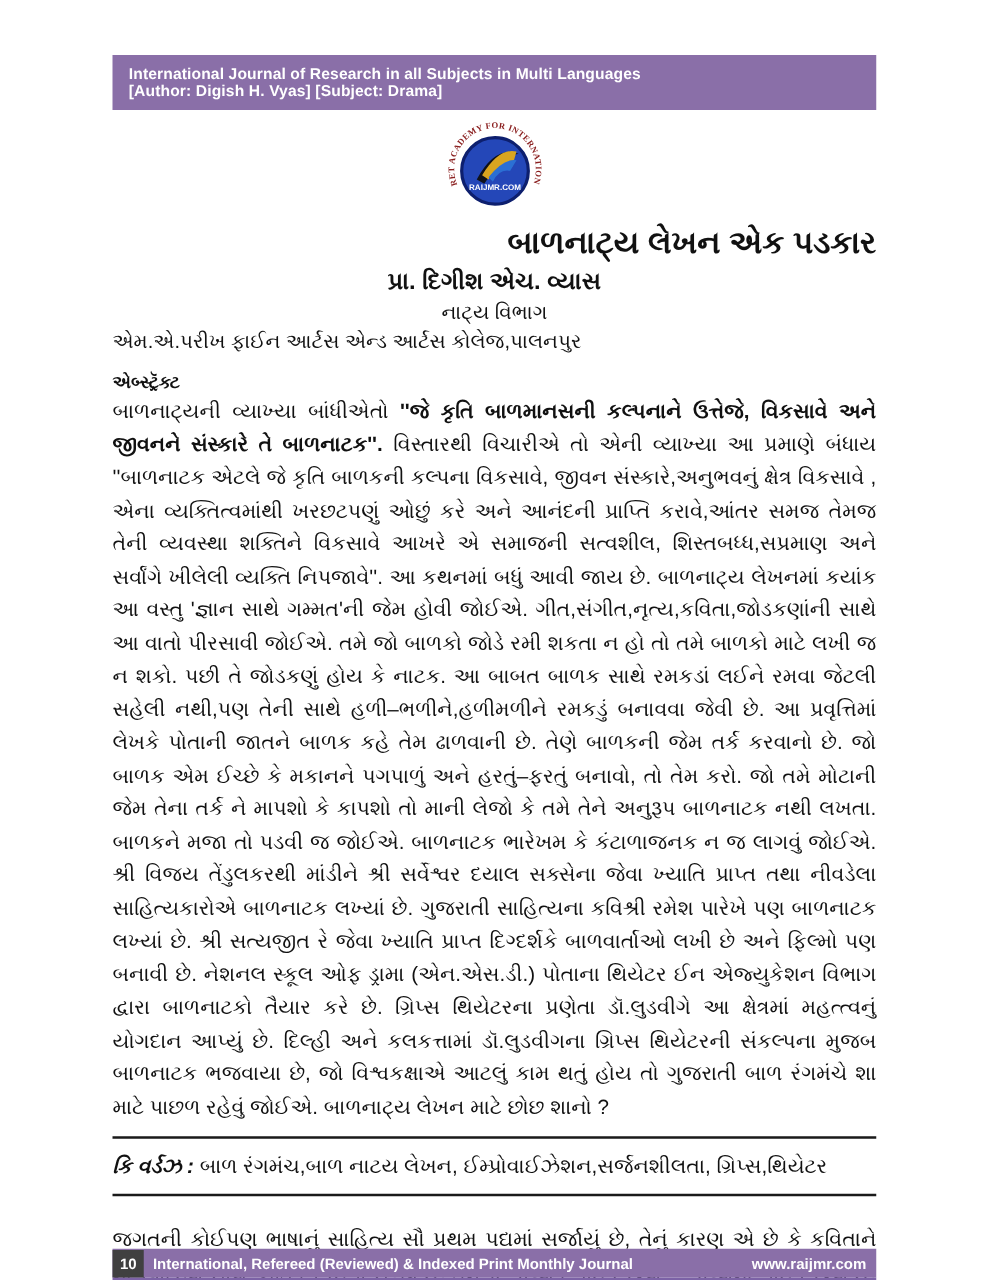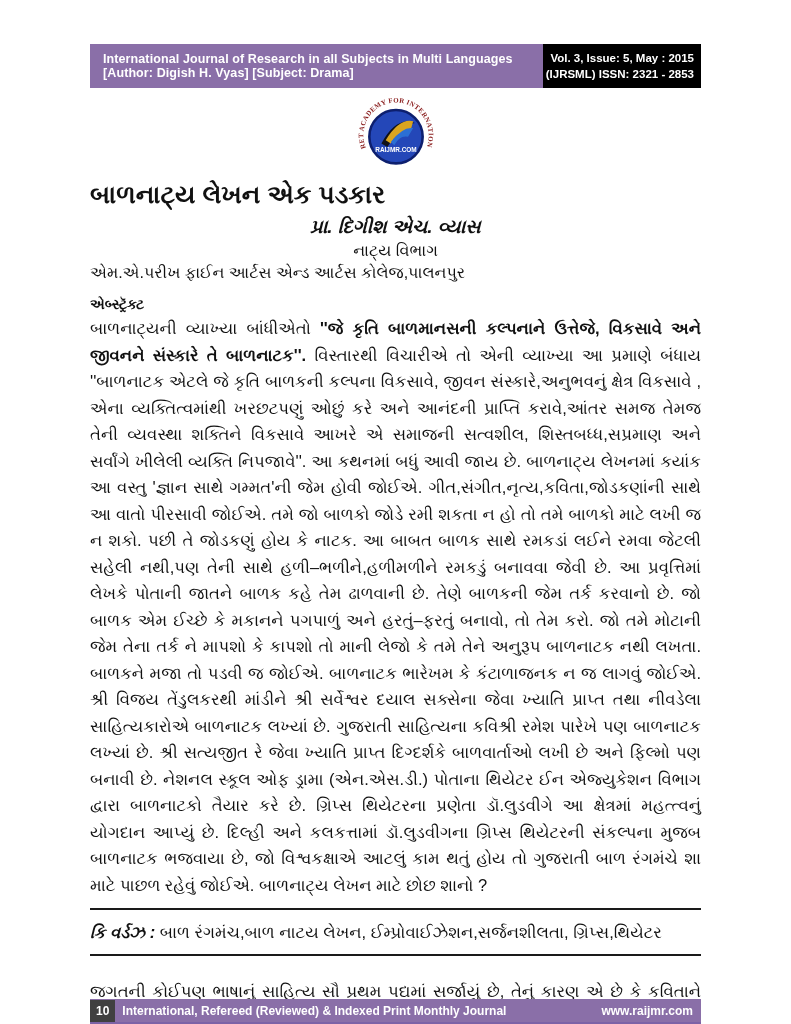--- a/index.html
+++ b/index.html
@@ -24,22 +24,22 @@
     display:flex;flex-direction:column;justify-content:space-between;
     padding:8px 7px 8px 0;box-sizing:border-box;text-align:right;
   }
   .banner-right .br{font-size:11.5px;font-weight:bold;white-space:nowrap;}
 
   
   .logo-wrap{display:flex;justify-content:center;margin:4px 0 2px 0;}
   .logo-wrap svg{display:block;}
 
   
-  .title-main{text-align:left;font-size:25px;font-weight:bold;margin-top:2px;}
-  .title-author{text-align:center;font-size:19px;font-weight:bold;margin-top:6px;font-style:italic;}
+  .title-main{text-align:right;font-size:25px;font-weight:bold;margin-top:2px;}
+  .title-author{text-align:center;font-size:19px;font-weight:bold;margin-top:6px;}
   .title-dept{text-align:center;font-size:16px;margin-top:4px;}
   .title-college{text-align:left;font-size:16px;margin-top:4px;}
 
   
   .abstract-heading{font-size:14px;font-weight:bold;margin-top:14px;}
   .abstract-par{
     font-size:16.5px;line-height:26.5px;text-align:justify;margin-top:2px;
   }
   .abstract-par .bold{font-weight:bold;}
 
@@ -73,24 +73,20 @@
 <body>
 
 <div class="page">
 
   <div class="content">
 
     <div class="banner">
       <div class="banner-left">
         <div class="bl">International Journal of Research in all Subjects in Multi Languages</div>
         <div class="bl">[Author: Digish H. Vyas] [Subject: Drama]</div>
-      </div>
-      <div class="banner-right">
-        <div class="br">Vol. 3, Issue: 5, May : 2015</div>
-        <div class="br">(IJRSML)  ISSN: 2321 - 2853</div>
       </div>
     </div>
 
     <div class="logo-wrap">
       <svg width="86" height="86" viewBox="0 0 100 100">
         <defs>
           <path id="ringPath" d="M 15 65 A 38 38 0 1 1 85 65" fill="none"></path>
         </defs>
         <circle cx="50" cy="50" r="49" fill="#ffffff"></circle>
         <text font-size="8" font-weight="bold" fill="#8b2020" letter-spacing="0.4" font-family="Liberation Serif, DejaVu Serif, serif">

